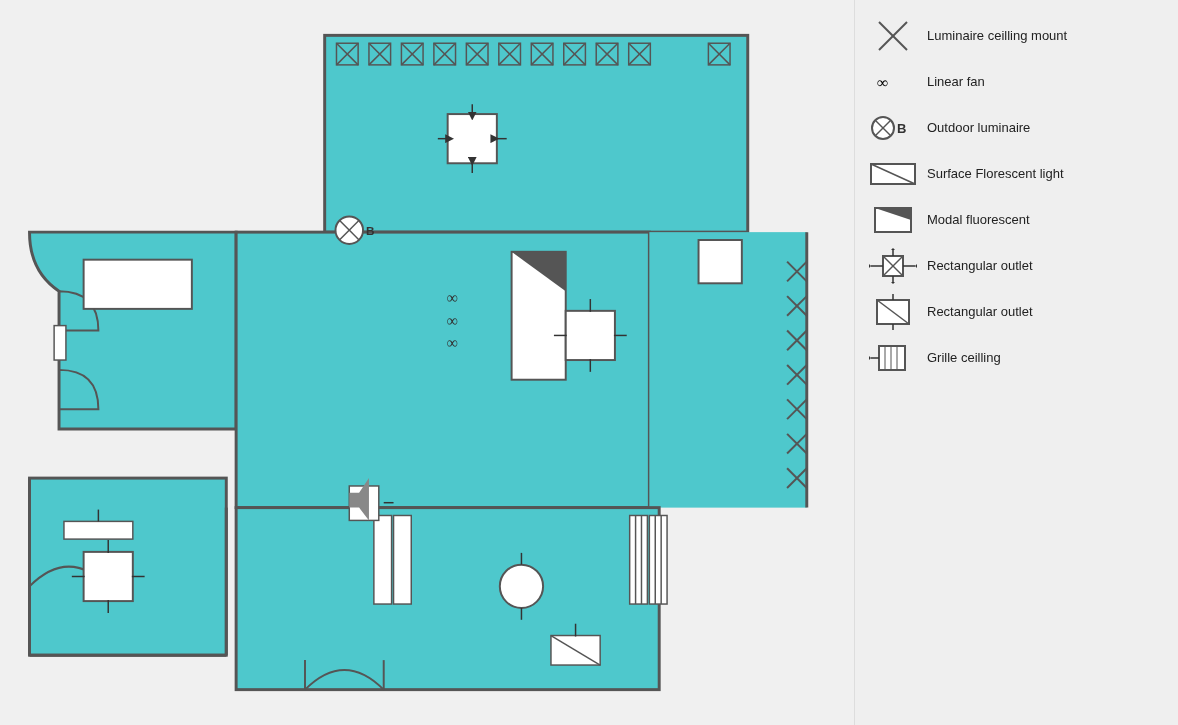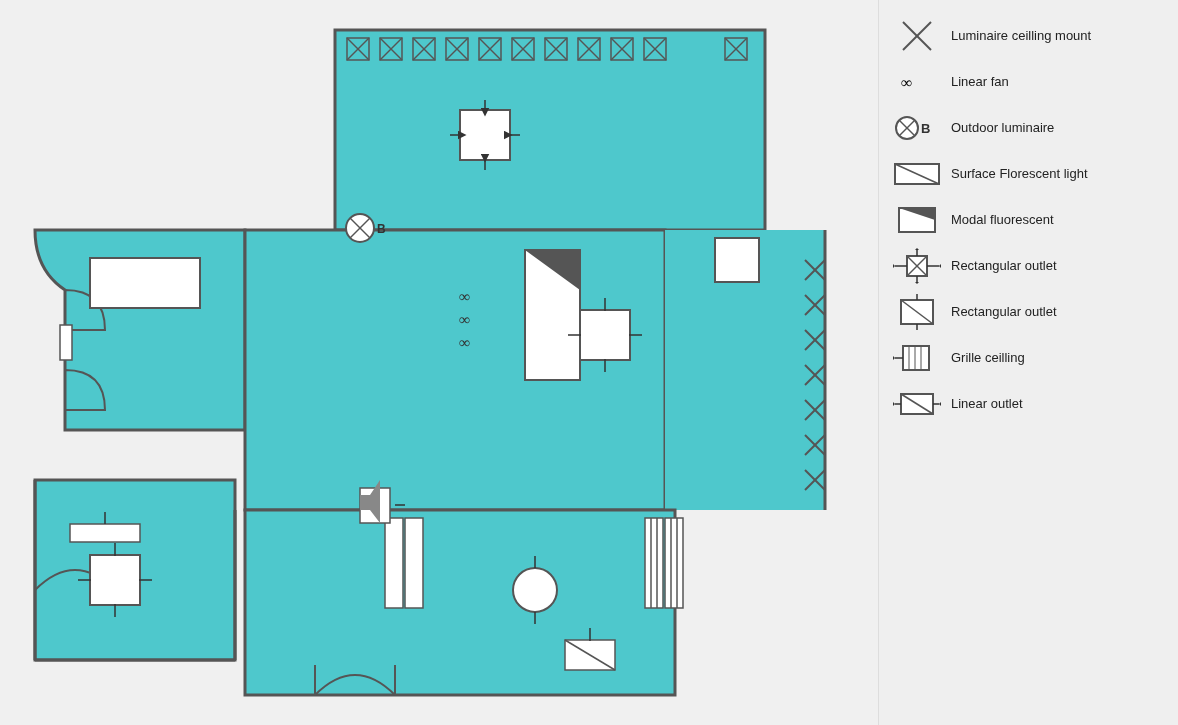--- a/index.html
+++ b/index.html
@@ -10,21 +10,21 @@
       font-family: Arial, sans-serif;
       overflow: hidden;
       display: flex;
     }
     #floor-plan {
       flex: 1;
       position: relative;
       background: #f0f0f0;
     }
     #legend {
-      width: 300px;
+      width: 324px;
       background: #efefef;
       padding: 18px 14px;
       display: flex;
       flex-direction: column;
       gap: 10px;
       border-left: 1px solid #ddd;
     }
     .legend-item {
       display: flex;
       align-items: center;
@@ -356,26 +356,13 @@
         <line x1="16" y1="6" x2="16" y2="30" stroke="#555" stroke-width="1"></line>
         <line x1="22" y1="6" x2="22" y2="30" stroke="#555" stroke-width="1"></line>
         <line x1="28" y1="6" x2="28" y2="30" stroke="#555" stroke-width="1"></line>
         <line x1="2" y1="18" x2="10" y2="18" stroke="#333" stroke-width="1.5"></line>
         <polygon points="0,16 0,20 2,18" fill="#333"></polygon>
       </svg>
     </div>
     <span class="legend-label">Grille ceilling</span>
   </div>
 
-  <div class="legend-item">
-    <div class="legend-icon">
-      <svg width="48" height="36" viewBox="0 0 48 36">
-        <rect x="8" y="8" width="32" height="20" fill="white" stroke="#555" stroke-width="2"></rect>
-        <line x1="8" y1="8" x2="40" y2="28" stroke="#555" stroke-width="1.5"></line>
-        <line x1="2" y1="18" x2="8" y2="18" stroke="#333" stroke-width="1.5"></line>
-        <polygon points="0,16 0,20 2,18" fill="#333"></polygon>
-        <line x1="46" y1="18" x2="40" y2="18" stroke="#333" stroke-width="1.5"></line>
-        <polygon points="48,16 48,20 46,18" fill="#333"></polygon>
-      </svg>
-    </div>
-    <span class="legend-label">Linear outlet</span>
-  </div>
 </div>
 
 </body></html>

